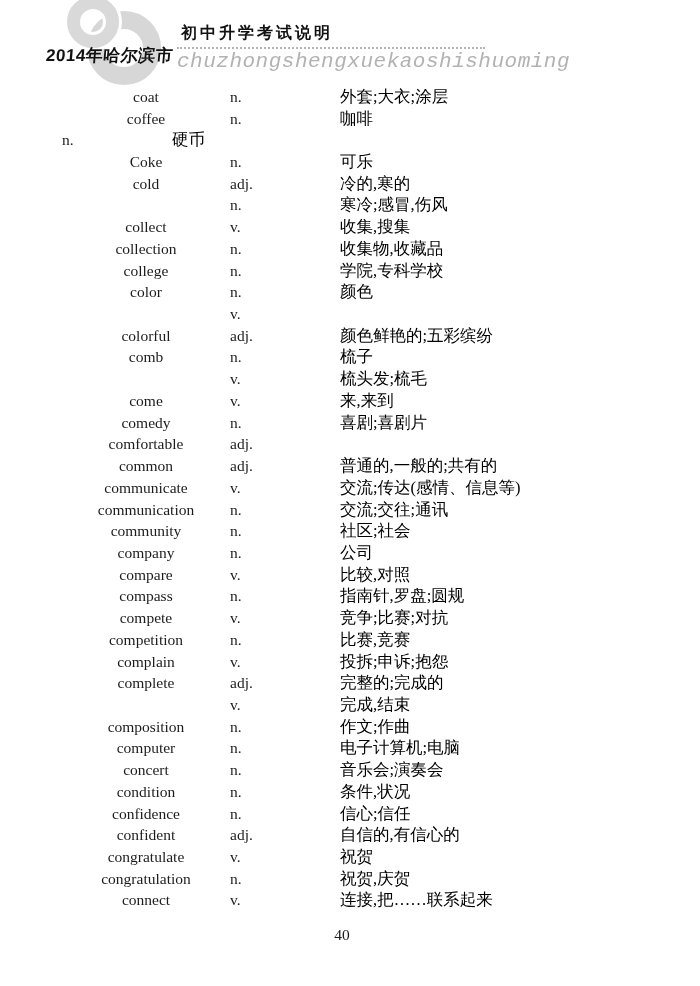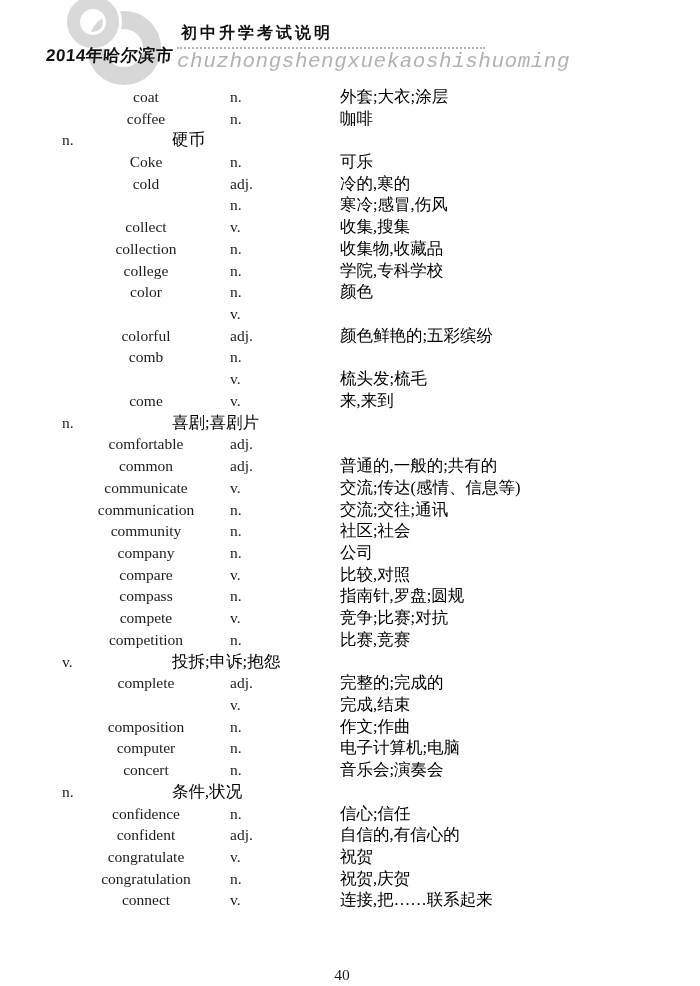--- a/index.html
+++ b/index.html
@@ -96,21 +96,20 @@
 
   
   .page-number {
     position: absolute;
     left: 0;
     top: 926px;
     width: 684px;
     text-align: center;
     font-size: 15.5px;
     color: #1c1c1c;
-    margin-top: 40px;
   }
 </style>
 </head>
 <body>
 
 <div class="page">
 
   <svg class="rings-logo" width="180" height="95" viewBox="0 0 180 95" aria-hidden="true">
 
     <circle cx="124" cy="48" r="28" fill="none" stroke="#d7d7d7" stroke-width="18"></circle>
@@ -192,35 +191,37 @@
 
     <div class="row">
       <span class="cell word">colorful</span>
       <span class="cell pos">adj.</span>
       <span class="cell def">颜色鲜艳的;五彩缤纷</span>
     </div>
 
     <div class="row">
       <span class="cell word">comb</span>
       <span class="cell pos">n.</span>
+      <span class="cell def">梳子</span>
     </div>
 
     <div class="row">
       <span class="cell word"></span>
       <span class="cell pos">v.</span>
       <span class="cell def">梳头发;梳毛</span>
     </div>
 
     <div class="row">
       <span class="cell word">come</span>
       <span class="cell pos">v.</span>
       <span class="cell def">来,来到</span>
     </div>
 
     <div class="row">
+      <span class="cell word">comedy</span>
       <span class="cell pos">n.</span>
       <span class="cell def">喜剧;喜剧片</span>
     </div>
 
     <div class="row">
       <span class="cell word">comfortable</span>
       <span class="cell pos">adj.</span>
     </div>
 
     <div class="row">
@@ -271,20 +272,21 @@
       <span class="cell def">竞争;比赛;对抗</span>
     </div>
 
     <div class="row">
       <span class="cell word">competition</span>
       <span class="cell pos">n.</span>
       <span class="cell def">比赛,竞赛</span>
     </div>
 
     <div class="row">
+      <span class="cell word">complain</span>
       <span class="cell pos">v.</span>
       <span class="cell def">投拆;申诉;抱怨</span>
     </div>
 
     <div class="row">
       <span class="cell word">complete</span>
       <span class="cell pos">adj.</span>
       <span class="cell def">完整的;完成的</span>
     </div>
 
@@ -306,20 +308,21 @@
       <span class="cell def">电子计算机;电脑</span>
     </div>
 
     <div class="row">
       <span class="cell word">concert</span>
       <span class="cell pos">n.</span>
       <span class="cell def">音乐会;演奏会</span>
     </div>
 
     <div class="row">
+      <span class="cell word">condition</span>
       <span class="cell pos">n.</span>
       <span class="cell def">条件,状况</span>
     </div>
 
     <div class="row">
       <span class="cell word">confidence</span>
       <span class="cell pos">n.</span>
       <span class="cell def">信心;信任</span>
     </div>
 

